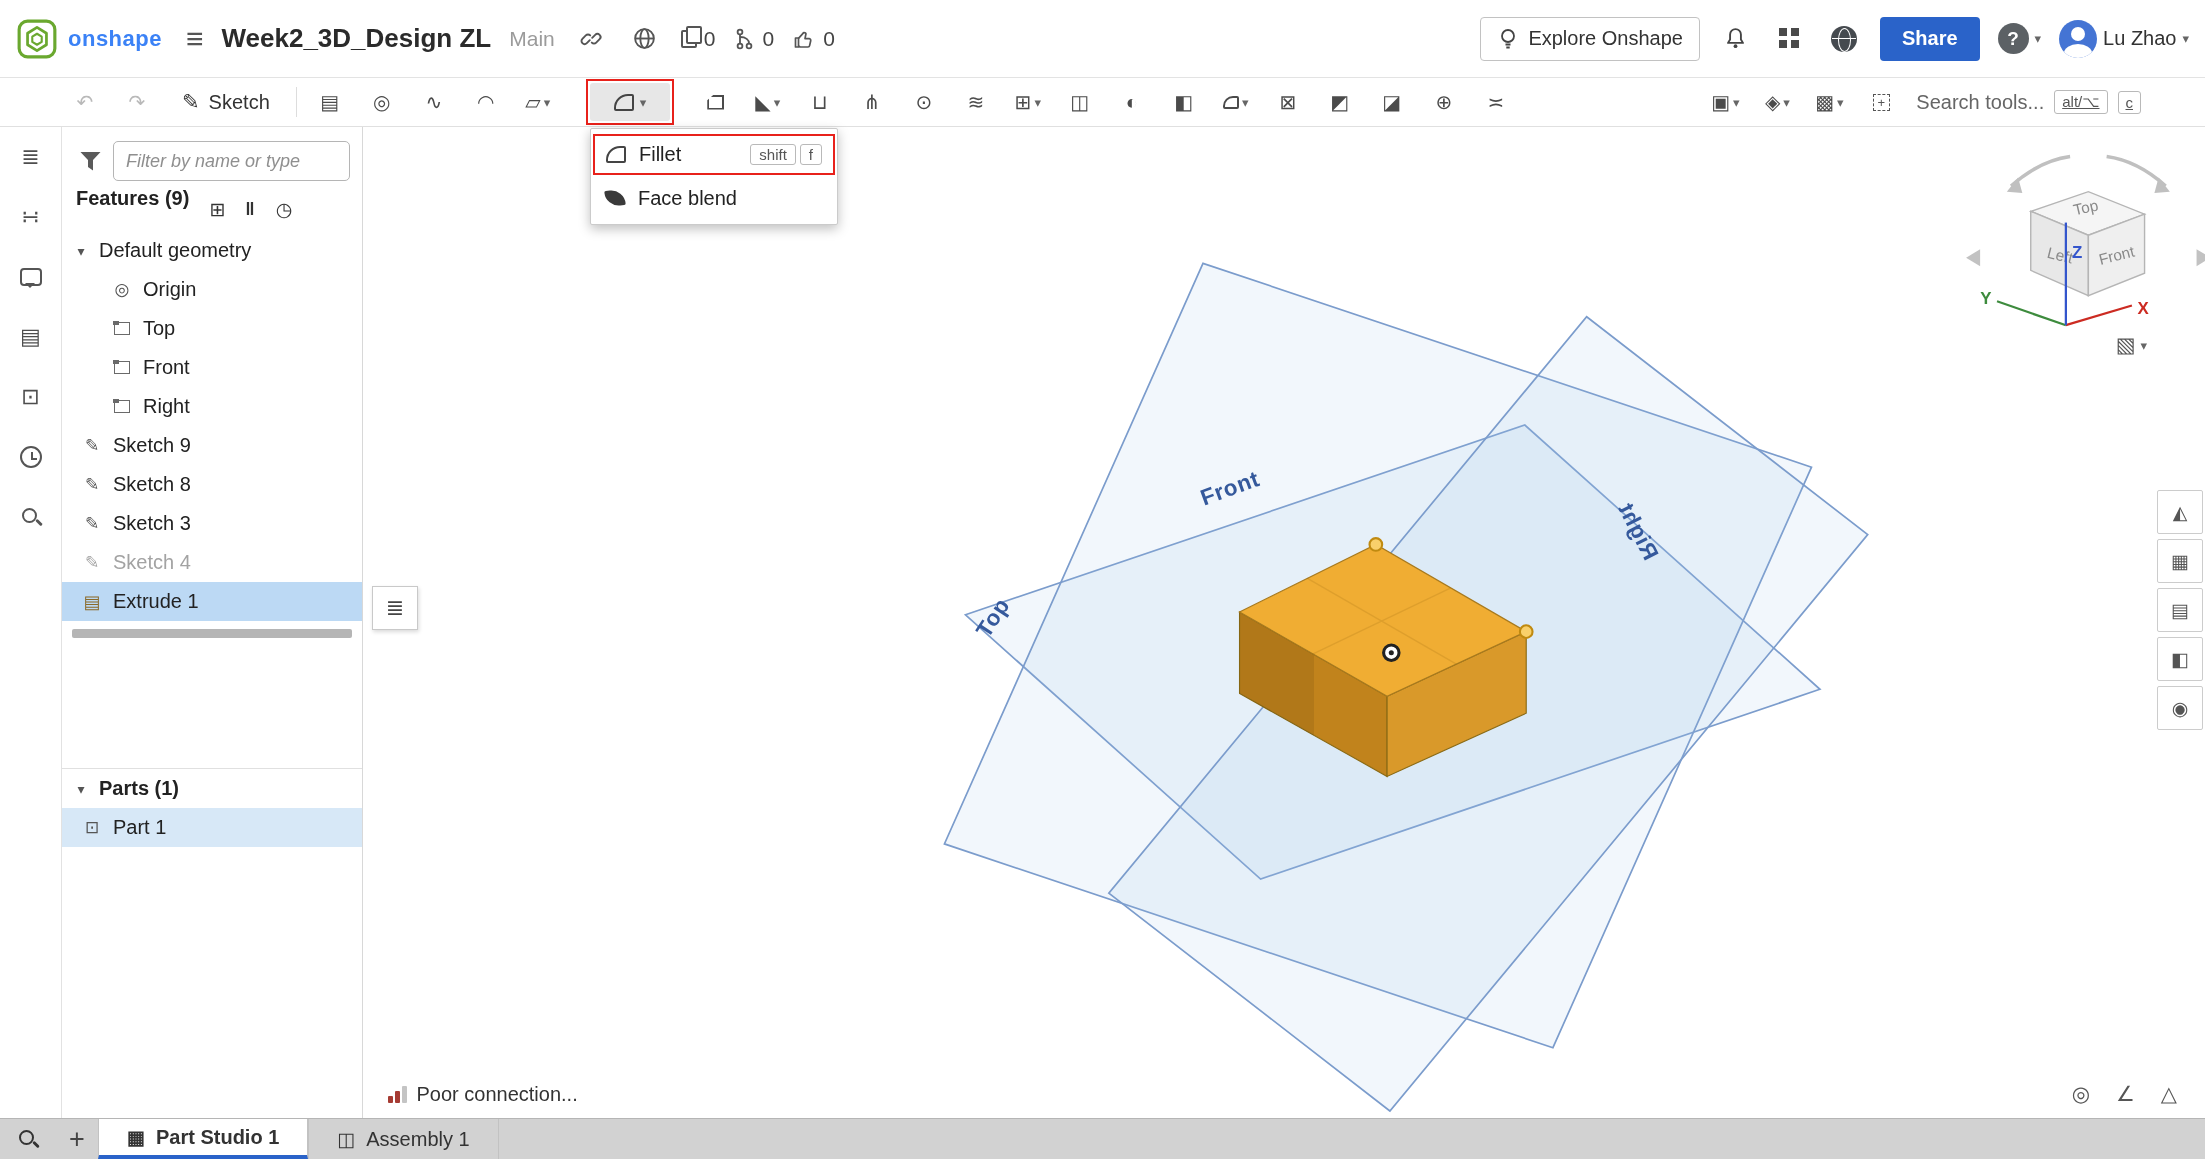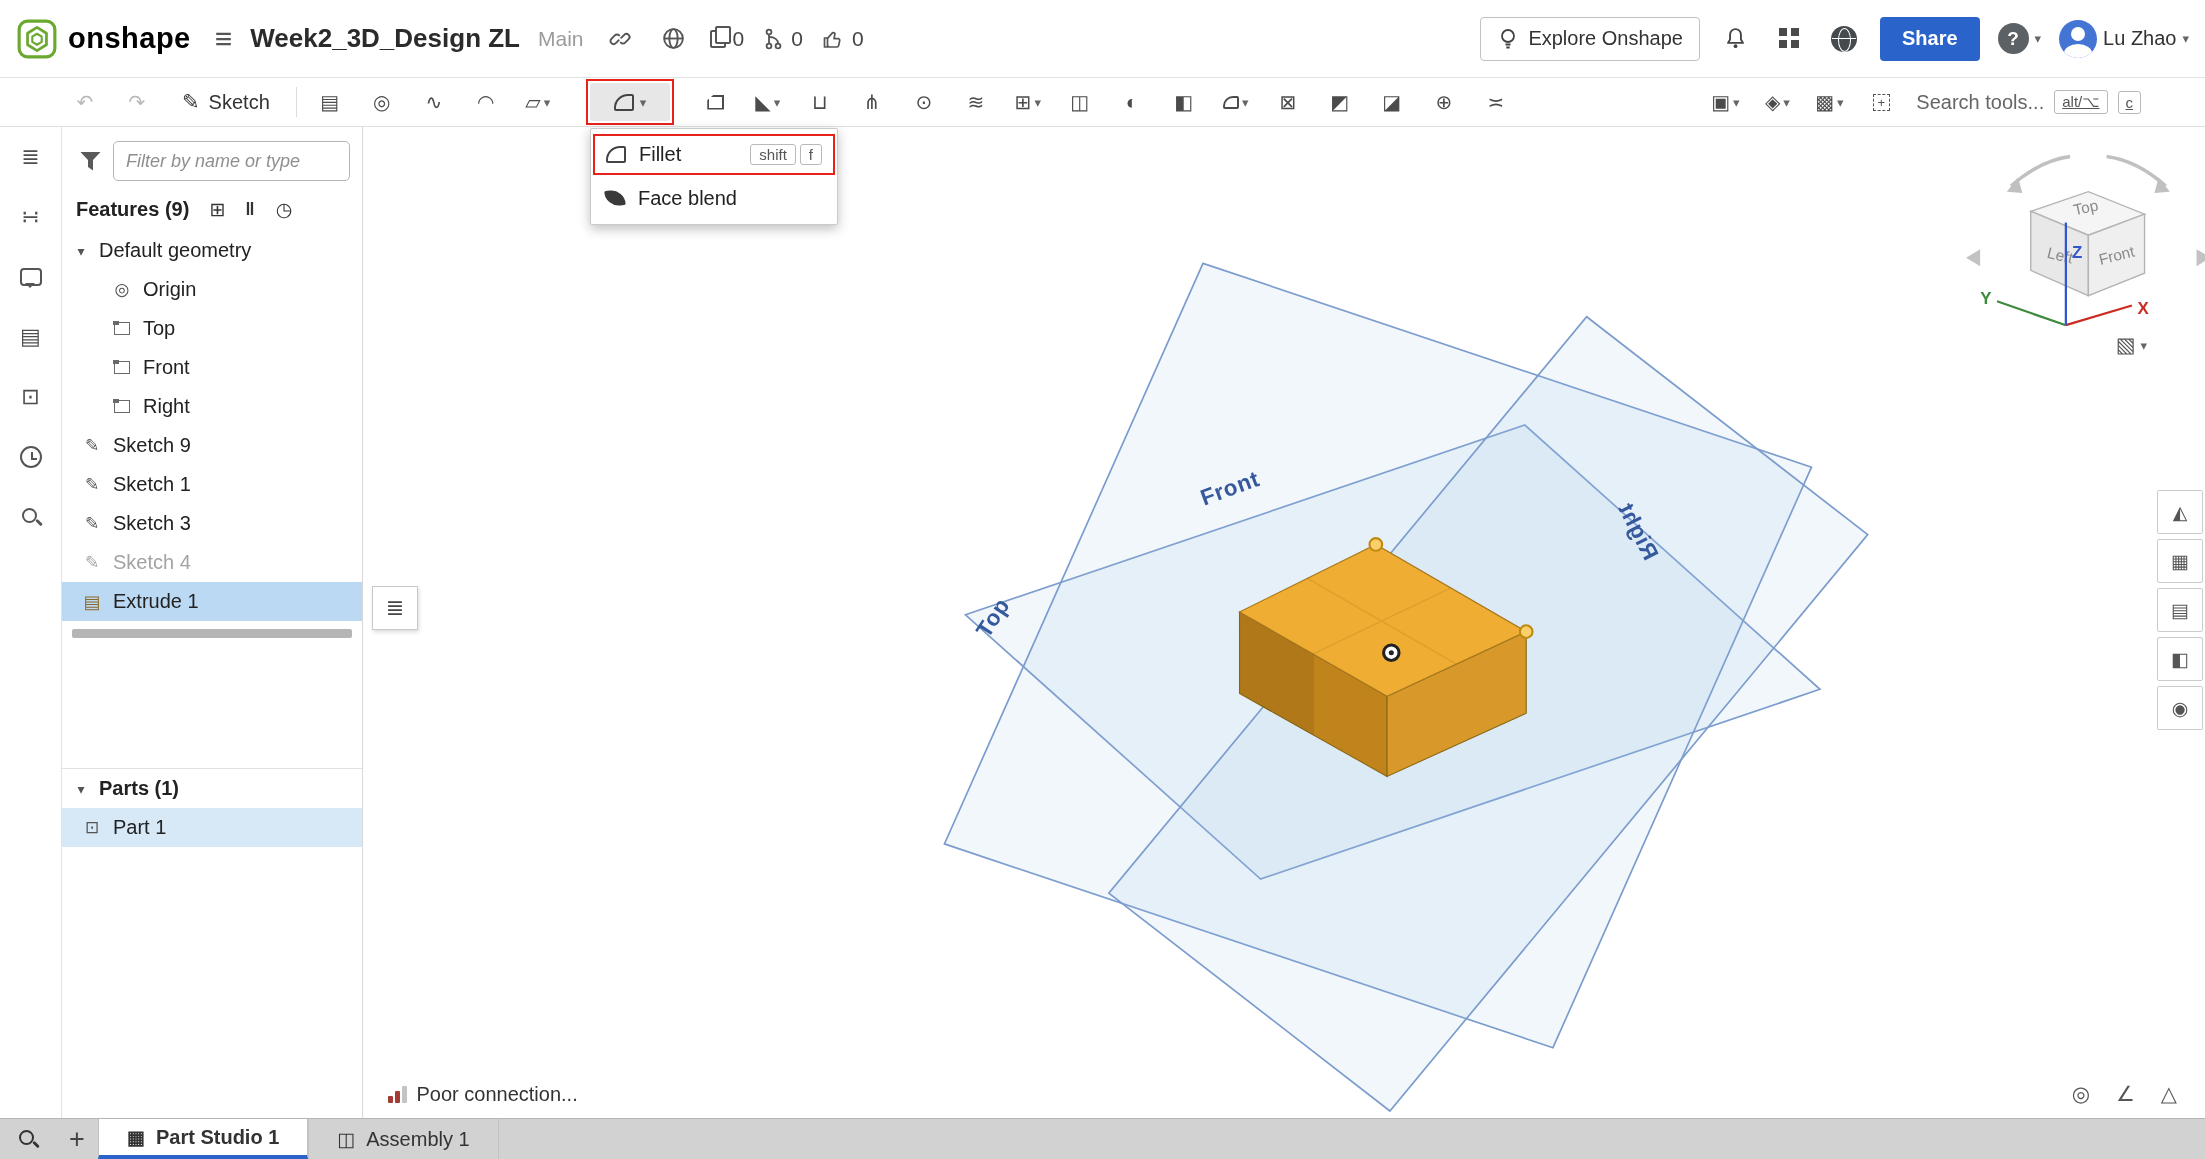--- a/index.html
+++ b/index.html
@@ -9,21 +9,21 @@
   *{box-sizing:border-box;margin:0;padding:0;}
   html,body{background:#fff;}
   body{font-family:"Liberation Sans",sans-serif;color:var(--ink);}
   button{background:none;border:none;font:inherit;color:inherit;cursor:default;flex:none;}
   #app{position:relative;width:2205px;height:1159px;background:#fff;overflow:hidden;}
 
   
   #header{position:absolute;left:0;top:0;right:0;height:78px;display:flex;align-items:center;
     gap:18px;padding:0 16px;border-bottom:1px solid #e3e3e3;background:#fff;}
   .logo{display:flex;align-items:center;gap:10px;}
-  .wordmark{font-size:29px;font-weight:600;color:#000000;letter-spacing:.5px;}
+  .wordmark{font-size:22px;font-weight:600;color:#3b82f6;letter-spacing:.5px;}
   .hamburger{font-size:30px;color:#555;margin-left:6px;}
   .title{font-size:26px;font-weight:700;color:#2b2b2b;white-space:nowrap;}
   .workspace{font-size:21px;color:#9b9b9b;}
   .hicon{display:flex;align-items:center;justify-content:center;width:36px;height:36px;}
   .stat{display:flex;align-items:center;gap:7px;}
   .stat-n{font-size:21px;color:#444;}
   .hspacer{flex:1;}
   .explore-btn{display:flex;align-items:center;gap:9px;height:44px;padding:0 16px;
     border:1px solid #c2c2c2;border-radius:4px;font-size:20px;color:#333;background:#fff;}
   .share-btn{height:44px;padding:0 22px;background:var(--accent);color:#fff;border-radius:4px;
@@ -90,21 +90,21 @@
 
   
   #feature-panel{position:absolute;left:62px;top:127px;width:301px;bottom:41px;background:#fff;
     border-right:1px solid #d8d8d8;display:flex;flex-direction:column;z-index:4;}
   .filter-row{display:flex;align-items:center;gap:12px;padding:14px 12px 6px 18px;}
   .funnel-icon{width:21px;height:19px;background:#5a5a5a;flex:none;
     clip-path:polygon(0 0,100% 0,62% 45%,62% 100%,38% 82%,38% 45%);}
   #filter-input{flex:1;height:40px;border:1.5px solid #b5b5b5;border-radius:5px;padding:0 12px;
     font-size:18px;font-family:"Liberation Sans",sans-serif;color:#333;outline:none;min-width:0;}
   #filter-input::placeholder{font-style:italic;color:#8f8f8f;}
-  .features-head{display:flex;align-items:center;height:44px;padding:0 14px;}
+  .features-head{display:flex;height:44px;padding:0 14px;}
   .fh-title{font-size:20px;font-weight:700;color:#222;}
   .fh-icons{display:flex;align-items:center;gap:20px;margin-left:20px;}
   .fh-ic{font-size:19px;color:#333;}
   .fh-ic.bold{font-weight:700;letter-spacing:1px;}
   .trow{display:flex;align-items:center;height:39px;font-size:20px;color:#222;gap:9px;padding-left:18px;}
   .trow.group{padding-left:10px;}
   .trow.lvl2{padding-left:48px;}
   .trow.sel{background:var(--sel);}
   .trow.sup,.trow.sup .tico{color:#a3a3a3;}
   .caret2{font-size:14px;color:#555;width:18px;text-align:center;}
@@ -422,21 +422,21 @@
             <span class="ti-plane"></span>
           </span>
           <span>Right</span>
         </div>
         <div class="trow">
           <span class="tico">✎</span>
           <span>Sketch 9</span>
         </div>
         <div class="trow">
           <span class="tico">✎</span>
-          <span>Sketch 1</span>
+          <span>Sketch 8</span>
         </div>
         <div class="trow">
           <span class="tico">✎</span>
           <span>Sketch 3</span>
         </div>
         <div class="trow sup">
           <span class="tico">✎</span>
           <span>Sketch 4</span>
         </div>
         <div class="trow sel">

